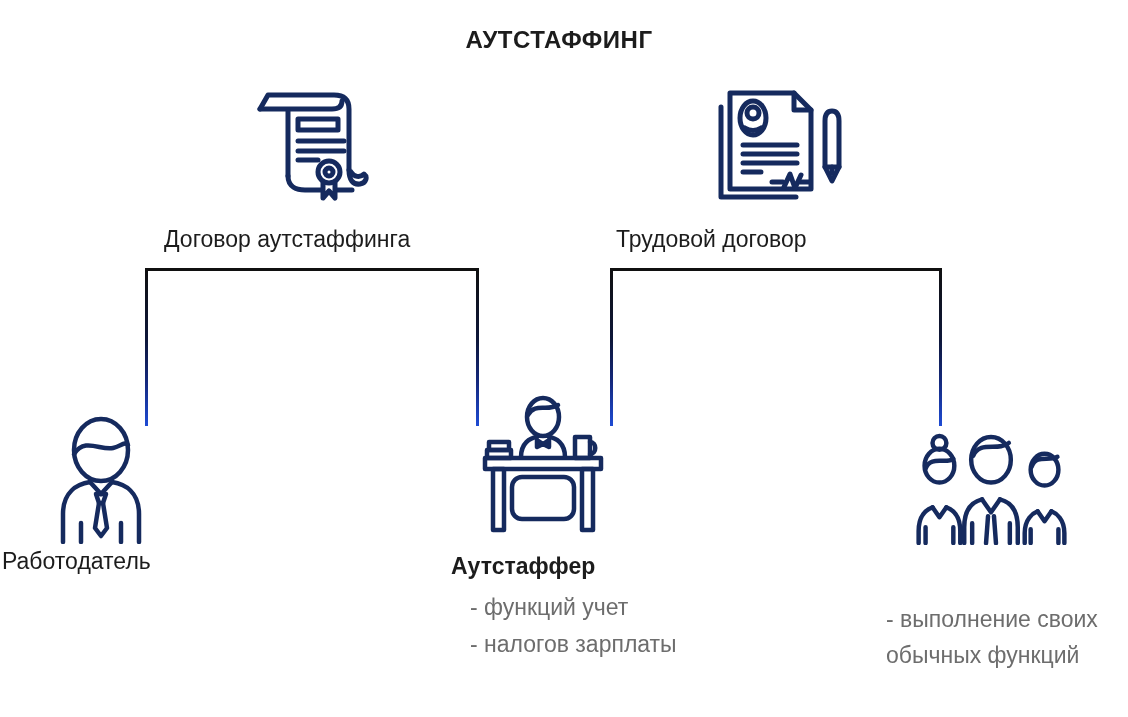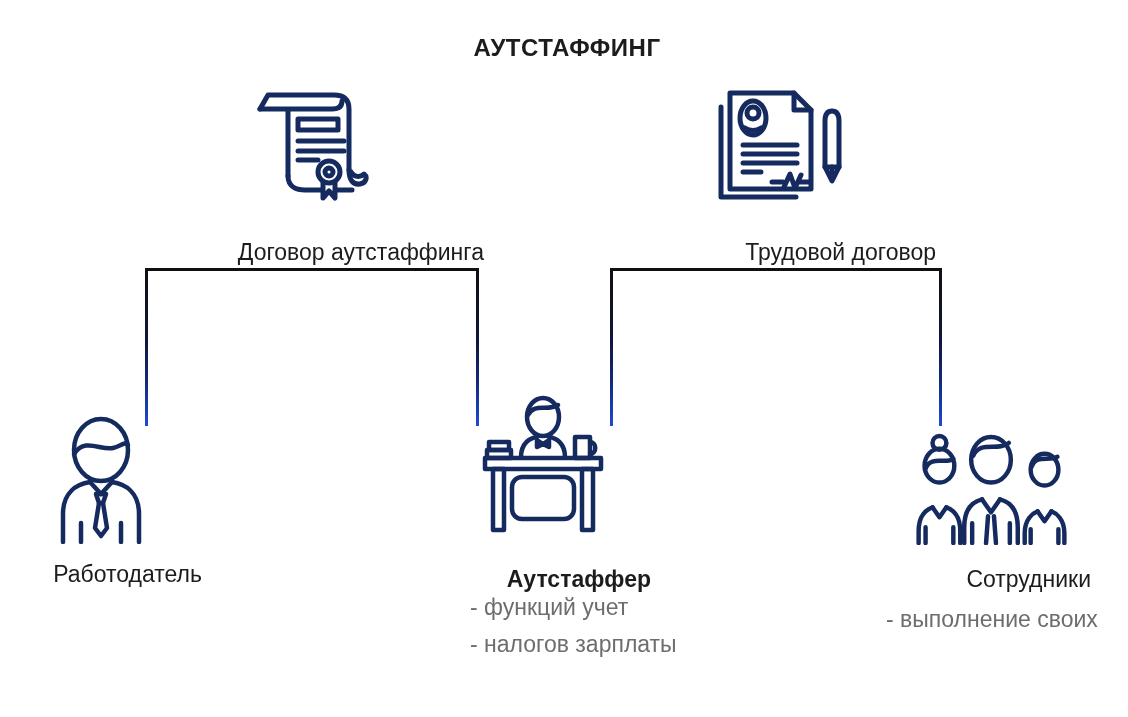--- a/index.html
+++ b/index.html
@@ -8,29 +8,29 @@
     --connector-blue:#1e4bd4;
     --text-black:#1c1c1c;
     --text-gray:#6d6d6d;
   }
   html,body{margin:0;padding:0;background:#ffffff;}
   .stage{
     position:relative;width:1128px;height:717px;background:#ffffff;overflow:hidden;
     font-family:"Liberation Sans","DejaVu Sans",sans-serif;
   }
   .title{
-    position:absolute;left:0;top:26px;width:1118px;margin:8px;
+    position:absolute;left:0;top:26px;width:1118px;margin:0;
     text-align:center;font-size:24px;font-weight:700;letter-spacing:.5px;
     color:var(--text-black);
   }
   .icon{position:absolute;color:var(--icon-navy);}
   .icon svg{display:block;width:100%;height:100%;}
   .label{
     position:absolute;font-size:23px;color:var(--text-black);
-    text-align:right;line-height:30px;white-space:nowrap;margin-top:13px;
+    text-align:left;line-height:30px;white-space:nowrap;
   }
   .hline{position:absolute;height:3px;background:var(--connector-black);}
   .vline{
     position:absolute;width:3px;height:158px;top:268px;
     background:linear-gradient(180deg,var(--connector-black) 0%,#0d1638 45%,#14297d 72%,var(--connector-blue) 100%);
   }
   .duties{position:absolute;font-size:23px;color:var(--text-gray);line-height:37px;white-space:nowrap;}
   .duties.right-col{line-height:36px;}
 
   
@@ -178,18 +178,18 @@
 
         <ellipse cx="139" cy="40" rx="14" ry="16"></ellipse>
         <path d="M126,37 C131,24 143,32 152,27"></path>
         <path d="M119,114 V104 C119,90 127,84 132,82"></path>
         <path d="M159,114 V104 C159,90 151,84 146,82"></path>
         <path d="M132,82 L139,92 L146,82"></path>
         <path d="M125,114 V100 M153,114 V100"></path>
       </g>
     </svg>
   </div>
-  <div class="label label-employees">Сотрудники</div>
   <div class="duties duties-right right-col">
     <div>- выполнение своих</div>
+    <div>обычных функций</div>
   </div>
 
 </div>
 
 </body></html>

